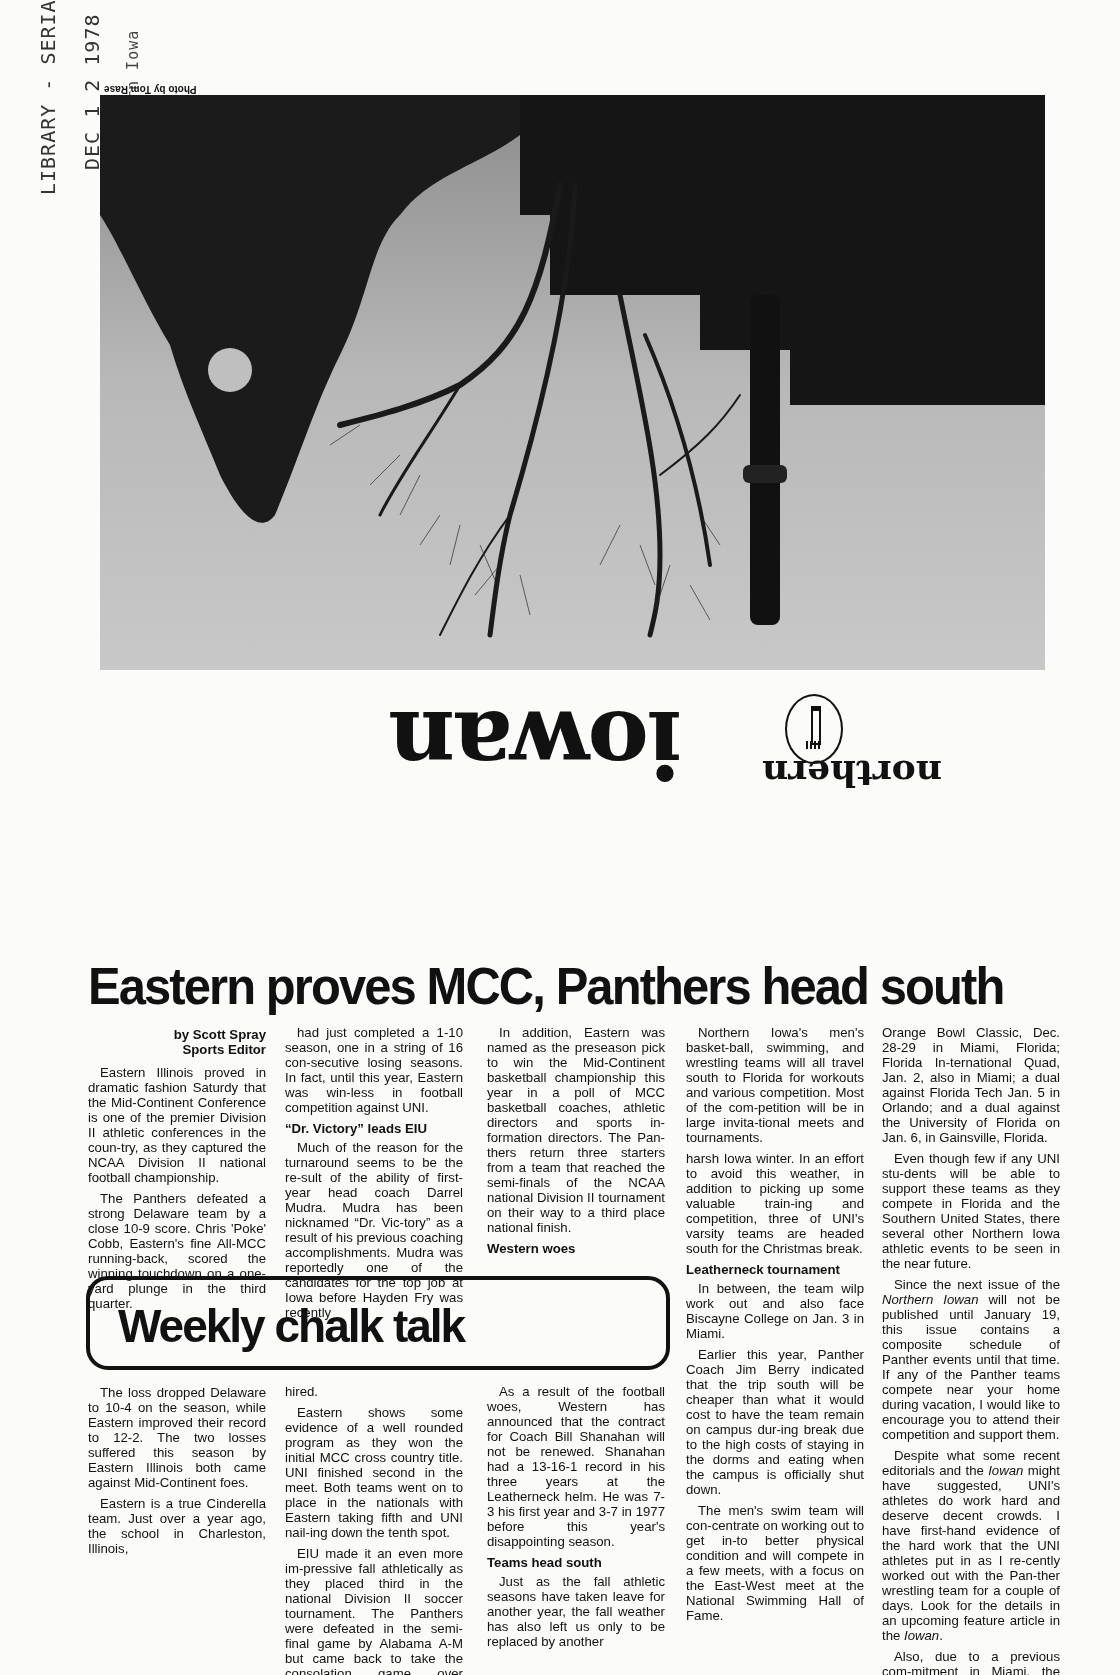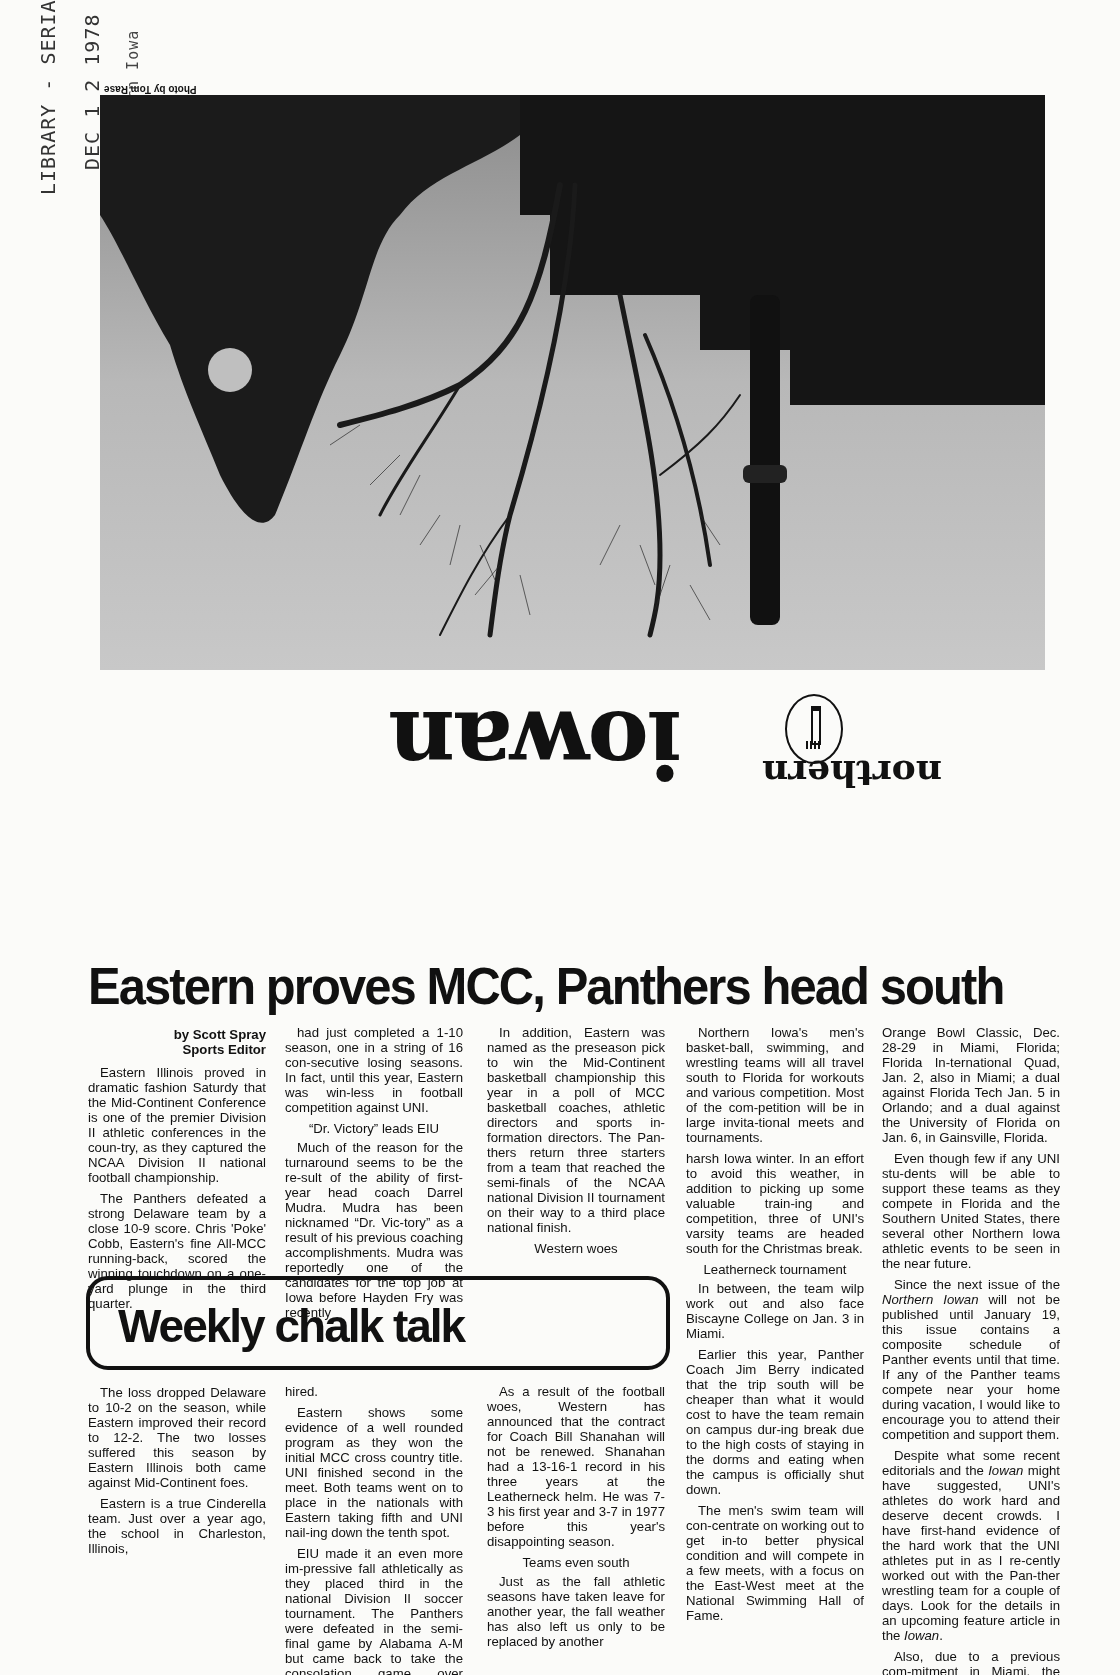--- a/index.html
+++ b/index.html
@@ -55,21 +55,21 @@
       font-family: "Liberation Sans", sans-serif; font-weight: bold;
       font-size: 52px; letter-spacing: -2px; white-space: nowrap; line-height: 1;
       transform: scaleX(0.94); transform-origin: left top;
     }
 
     .col {
       position: absolute; width: 178px; font-size: 13.2px; line-height: 15px;
       text-align: justify; hyphens: manual;
     }
     .col p { margin: 0 0 6px 0; text-indent: 12px; }
-    .col .sub { text-align: center; font-weight: normal; margin: 6px 0 4px 0; text-indent: 0; }
+    .col .sub { text-align: left; font-weight: bold; margin: 6px 0 4px 0; text-indent: 0; }
     .col .byline { text-align: right; font-weight: bold; text-indent: 0; margin: 0 0 8px 0; line-height: 15px; }
     .col em { font-style: italic; }
 
     .chalk-box {
       position: absolute; left: 86px; top: 1276px; width: 584px; height: 94px;
       border: 4px solid #111; border-radius: 22px; box-sizing: border-box;
     }
     .chalk-title {
       position: absolute; left: 28px; top: 6px; font-weight: bold; font-size: 46px;
       letter-spacing: -2px; line-height: 80px; white-space: nowrap;
@@ -178,30 +178,30 @@
       <p>Also, due to a previous com-mitment in Miami, the University of Oklahoma has declined an in-vitation to the Scott Spray Bowl. The game was slated to be held New Year's Eve in the UNI-Dome.</p>
     </div>
 </div>
 
 <div class="chalk-box">
   <div class="chalk-title">Weekly chalk talk</div>
 </div>
 
 <div class="col" style="left:88px; top:1385px;">
   <div>
-      <p>The loss dropped Delaware to 10-2 on the season, while Eastern improved their record to 12-2. The two losses suffered this season by Eastern Illinois both came against Mid-Continent foes.</p>
+      <p>The loss dropped Delaware to 10-4 on the season, while Eastern improved their record to 12-2. The two losses suffered this season by Eastern Illinois both came against Mid-Continent foes.</p>
       <p>Eastern is a true Cinderella team. Just over a year ago, the school in Charleston, Illinois,</p>
     </div>
 </div>
 <div class="col" style="left:285px; top:1384px;">
   <div>
       <p style="text-indent: 0px;">hired.</p>
       <p>Eastern shows some evidence of a well rounded program as they won the initial MCC cross country title. UNI finished second in the meet. Both teams went on to place in the nationals with Eastern taking fifth and UNI nail-ing down the tenth spot.</p>
       <p>EIU made it an even more im-pressive fall athletically as they placed third in the national Division II soccer tournament. The Panthers were defeated in the semi-final game by Alabama A-M but came back to take the consolation game over Southern Connecticut.</p>
     </div>
 </div>
 <div class="col" style="left:487px; top:1384px;">
   <div>
       <p>As a result of the football woes, Western has announced that the contract for Coach Bill Shanahan will not be renewed. Shanahan had a 13-16-1 record in his three years at the Leatherneck helm. He was 7-3 his first year and 3-7 in 1977 before this year's disappointing season.</p>
-      <div class="sub">Teams even south</div>
+      <div class="sub">Teams head south</div>
       <p>Just as the fall athletic seasons have taken leave for another year, the fall weather has also left us only to be replaced by another</p>
     </div>
 </div>
 
 </body></html>

